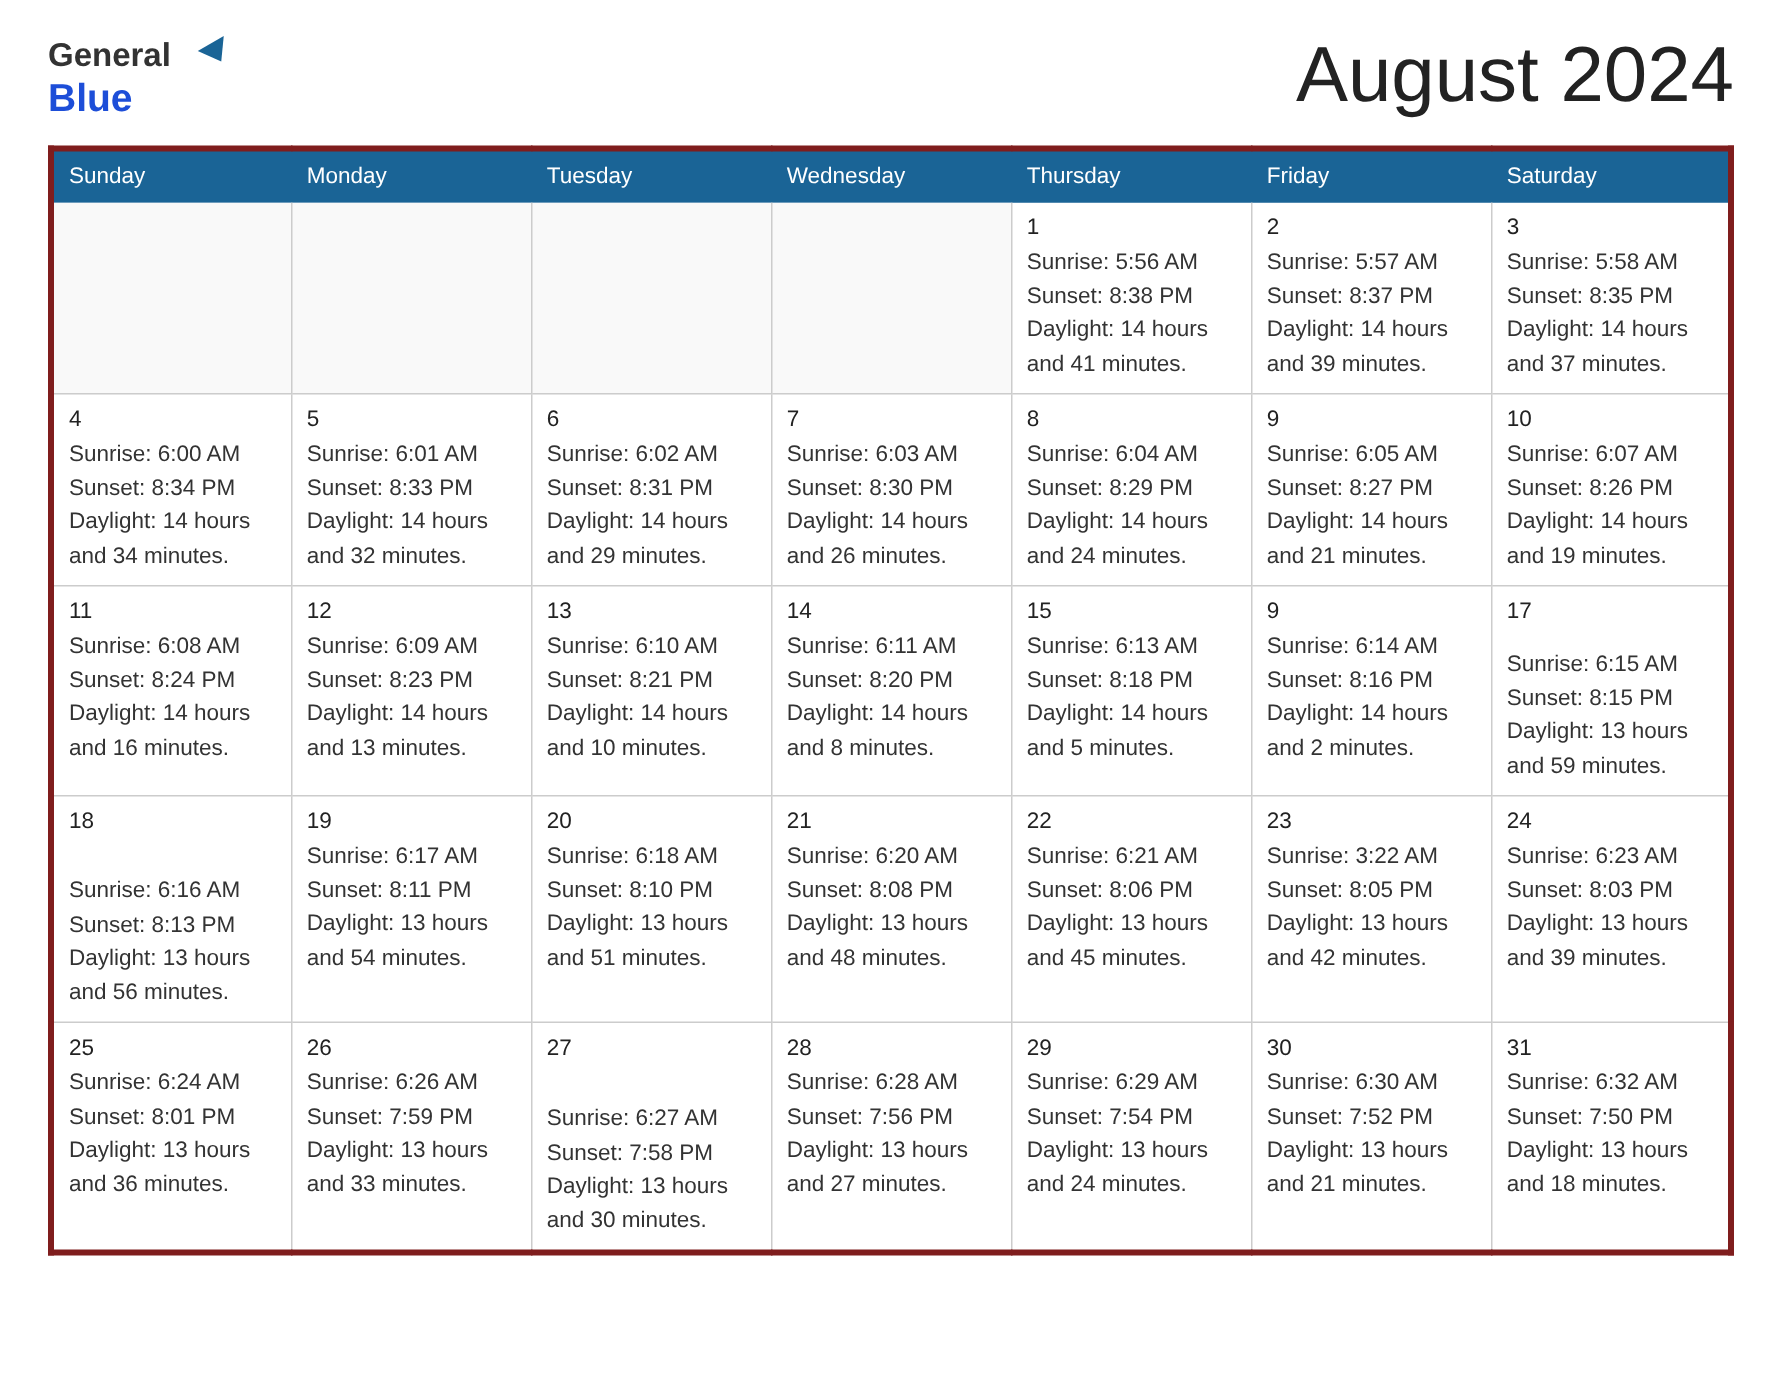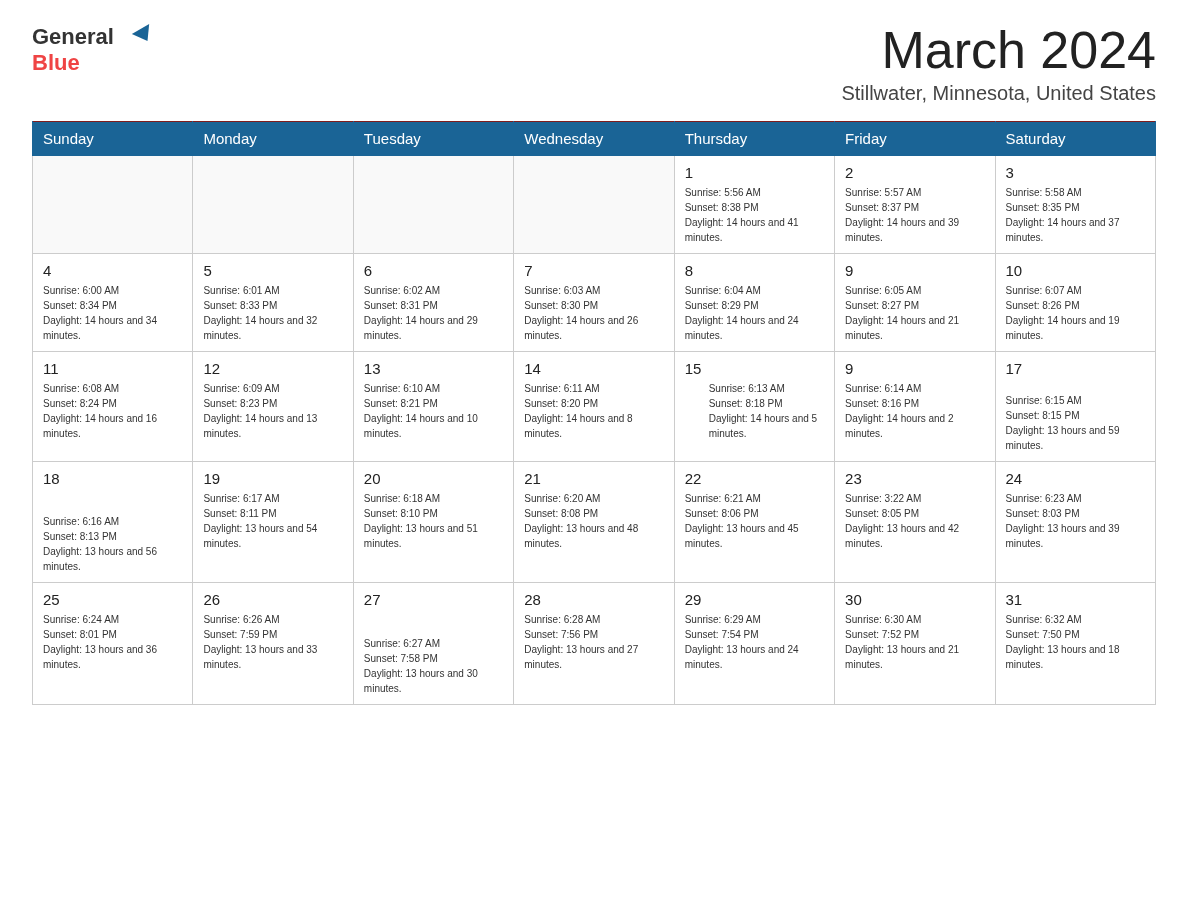--- a/index.html
+++ b/index.html
@@ -36,42 +36,42 @@
       width: 0;
       height: 0;
       border-left: 10px solid transparent;
       border-right: 10px solid transparent;
       border-top: 14px solid #1a6496;
       margin-left: 2px;
       transform: rotate(-30deg);
       margin-top: -4px;
     }
     .logo-blue {
-      color: #ef4444;
-      font-size: 22px;
+      color: #1d4ed8;
+      font-size: 26px;
       font-weight: bold;
     }
     .title-section {
       text-align: right;
     }
     .month-title {
       font-size: 52px;
       font-weight: 300;
       color: #222;
       line-height: 1;
     }
     .location {
       font-size: 20px;
       color: #444;
       margin-top: 6px;
     }
     .calendar {
       width: 100%;
       border-collapse: collapse;
-      border: 1px solid #7f1d1d;
+      border: 4px solid #7f1d1d;
     }
     .calendar th {
       background-color: #1a6496;
       color: #fff;
       padding: 8px 10px;
       text-align: left;
       font-size: 15px;
       font-weight: normal;
       border: 1px solid #1a6496;
     }
@@ -84,21 +84,21 @@
       color: #333;
       min-height: 100px;
     }
     .day-number {
       font-size: 15px;
       color: #222;
       display: block;
       margin-bottom: 4px;
     }
     .day-info {
-      font-size: 10px;
+      font-size: 15px;
       color: #333;
       line-height: 1.5;
     }
     .empty-cell {
       background: #f9f9f9;
     }
     tr td { border-top: 2px solid #1a6496; }
     .calendar thead tr th { border-top: none; }
   </style>
 </head>
@@ -106,22 +106,21 @@
 
 <div class="header">
   <div class="logo">
     <div class="logo-text">
       <span class="logo-general">General</span>
       <span class="logo-arrow"></span>
     </div>
     <span class="logo-blue">Blue</span>
   </div>
   <div class="title-section">
-    <div class="month-title">March 2024</div>
-    <div class="location">Stillwater, Minnesota, United States</div>
+    <div class="month-title">August 2024</div>
   </div>
 </div>
 
 <table class="calendar">
   <thead>
     <tr>
     <th>Sunday</th>
         <th>Monday</th>
         <th>Tuesday</th>
         <th>Wednesday</th>
@@ -219,21 +218,21 @@
 Daylight: 14 hours and 10 minutes.</div>
         </td>
         <td>
           <span class="day-number">14</span>
           <div class="day-info" style="white-space: pre-line;">Sunrise: 6:11 AM
 Sunset: 8:20 PM
 Daylight: 14 hours and 8 minutes.</div>
         </td>
         <td>
           <span class="day-number">15</span>
-          <div class="day-info" style="white-space: pre-line; margin-left: 24px;">Sunrise: 6:13 AM
+          <div class="day-info" style="white-space: pre-line;">Sunrise: 6:13 AM
 Sunset: 8:18 PM
 Daylight: 14 hours and 5 minutes.</div>
         </td>
         <td>
           <span class="day-number">9</span>
           <div class="day-info" style="white-space: pre-line;">Sunrise: 6:14 AM
 Sunset: 8:16 PM
 Daylight: 14 hours and 2 minutes.</div>
         </td>
         <td>

